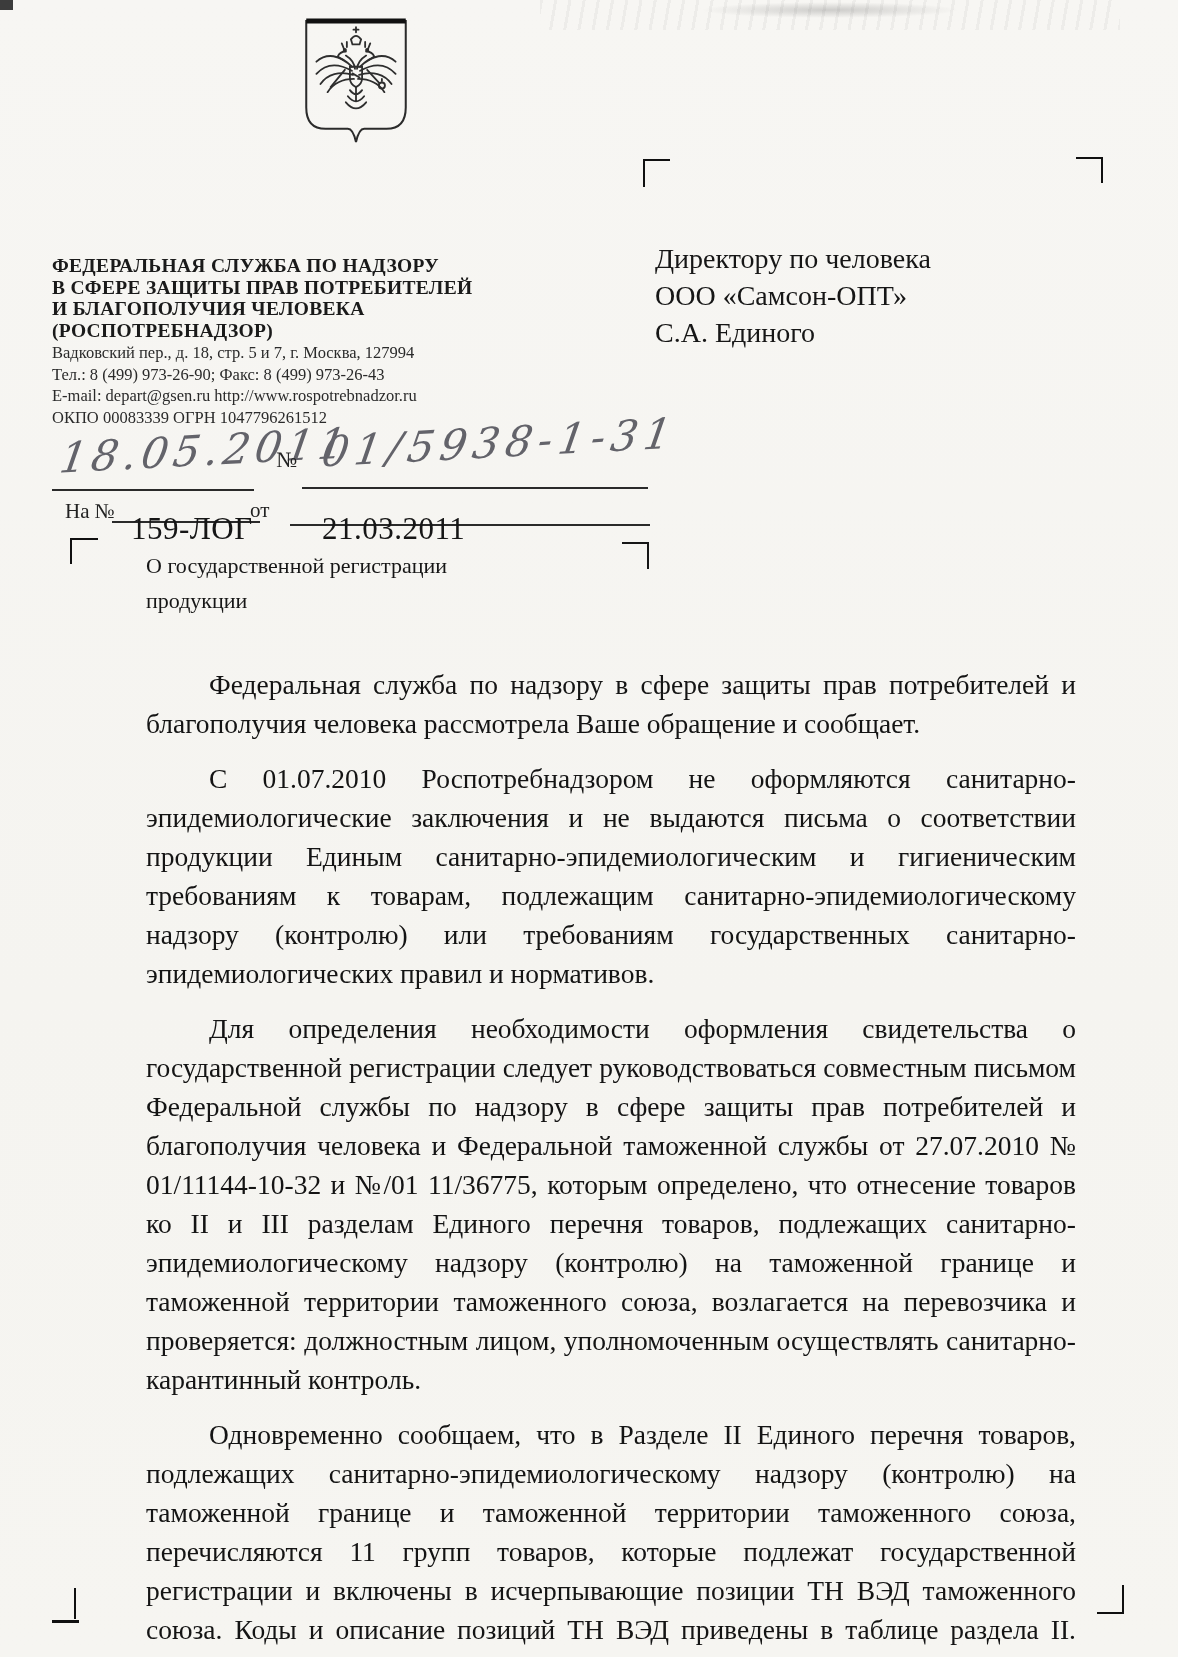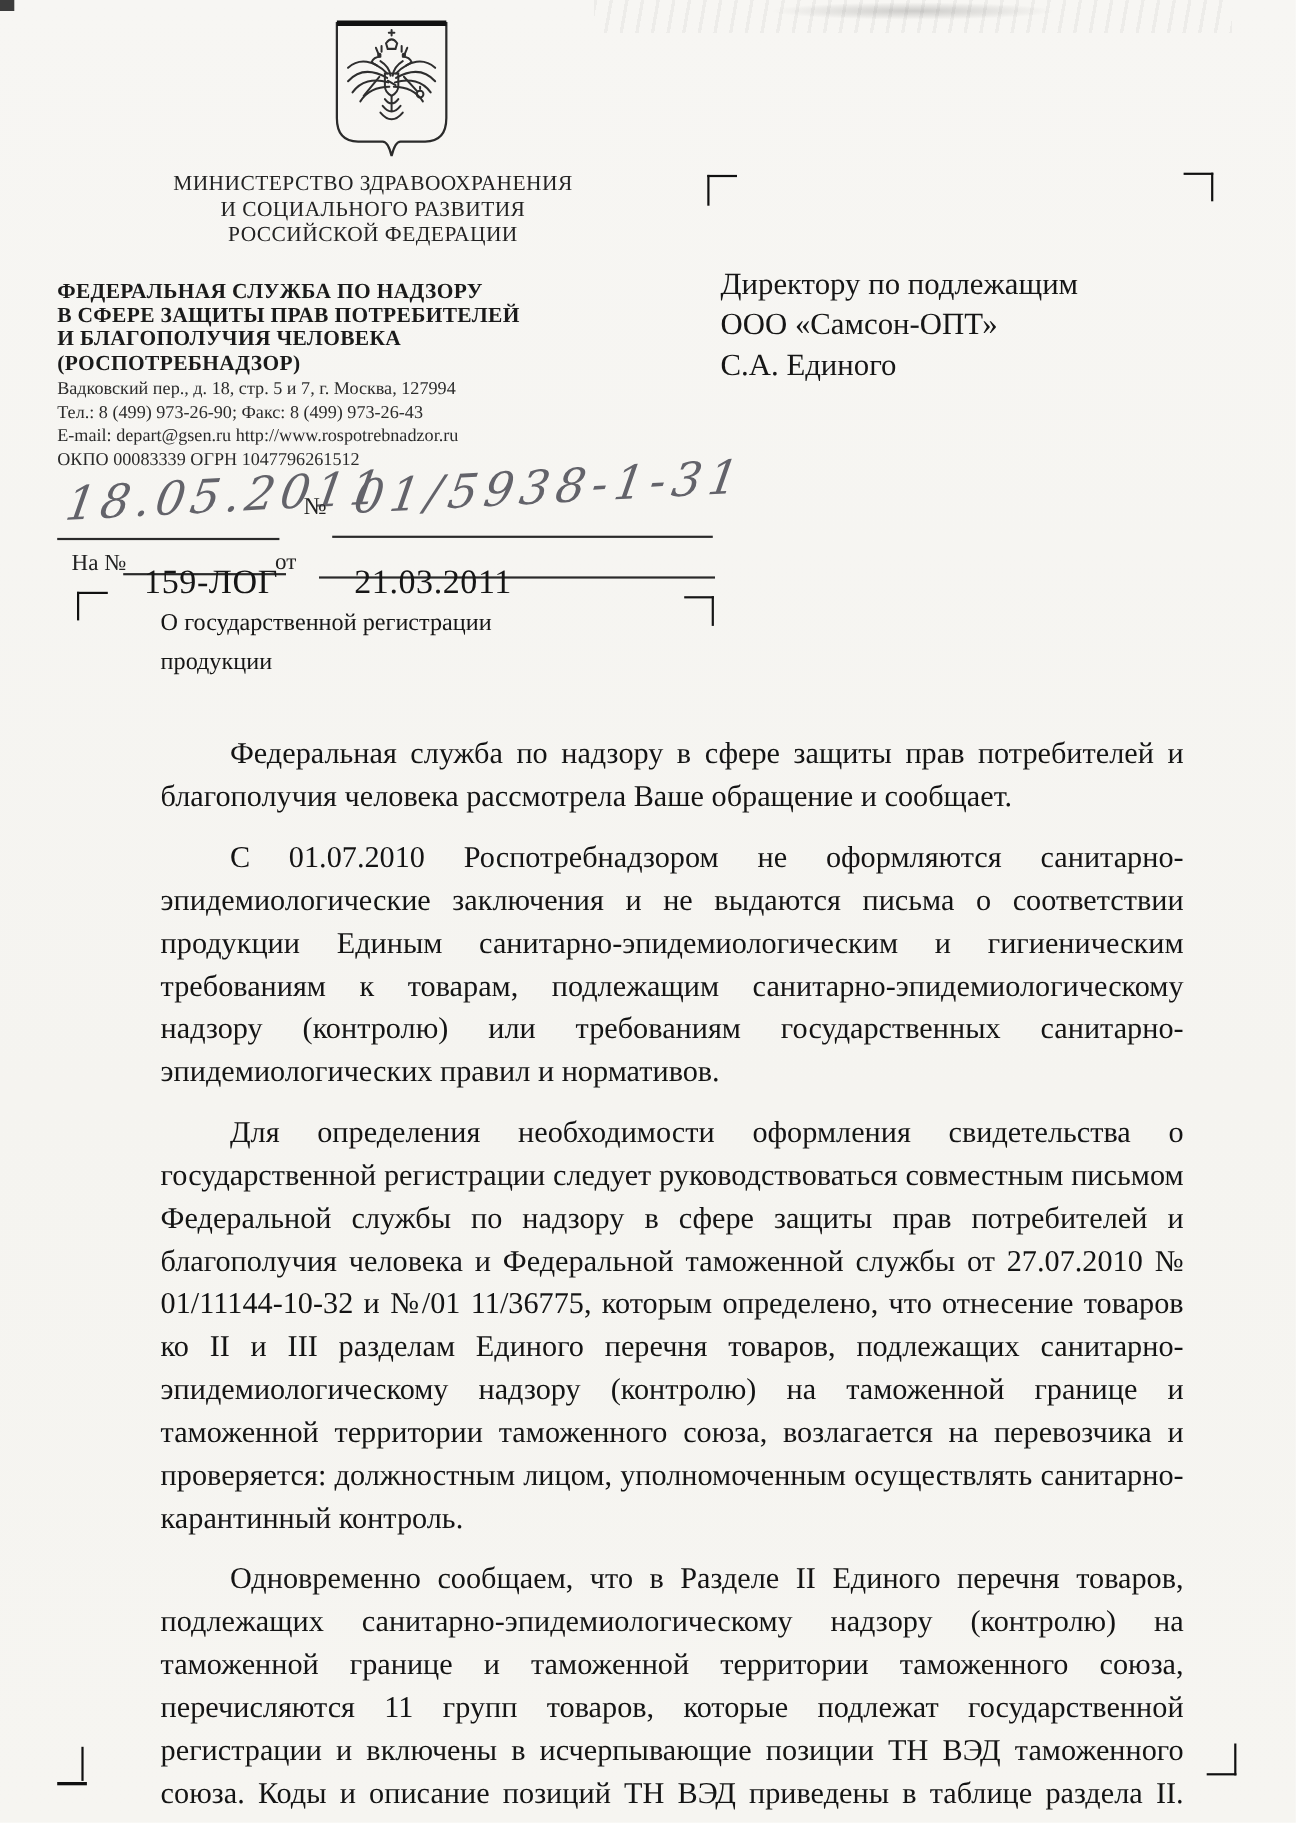--- a/index.html
+++ b/index.html
@@ -93,42 +93,37 @@
         <path d="M50 50 h12 v11 q0 6 -6 9 q-6 -3 -6 -9 Z"></path>
         <path d="M52.5 56.5 l7 4"></path>
         <path d="M56 70 v13 M50 73 q6 8 12 0 M48 79 q8 10 16 0 M46 85 q10 12 20 0"></path>
         <path d="M45 53 L31 70 M67 53 L79 66"></path>
         <circle cx="81.5" cy="68.5" r="3"></circle>
         <path d="M81.5 64 v-2"></path>
       </g>
     </svg>
   </div>
 
-  <div class="ministry">
-    <div>МИНИСТЕРСТВО ЗДРАВООХРАНЕНИЯ</div>
-    <div>И СОЦИАЛЬНОГО РАЗВИТИЯ</div>
-    <div>РОССИЙСКОЙ ФЕДЕРАЦИИ</div>
-  </div>
 
   <div class="agency">
     <div>ФЕДЕРАЛЬНАЯ СЛУЖБА ПО НАДЗОРУ</div>
     <div>В СФЕРЕ ЗАЩИТЫ ПРАВ ПОТРЕБИТЕЛЕЙ</div>
     <div>И БЛАГОПОЛУЧИЯ ЧЕЛОВЕКА</div>
     <div>(РОСПОТРЕБНАДЗОР)</div>
   </div>
 
   <div class="contact">
     <div>Вадковский пер., д. 18, стр. 5 и 7,  г. Москва, 127994</div>
     <div>Тел.: 8 (499) 973-26-90; Факс: 8 (499) 973-26-43</div>
     <div>E-mail: depart@gsen.ru  http://www.rospotrebnadzor.ru</div>
     <div>ОКПО 00083339  ОГРН 1047796261512</div>
   </div>
 
   <div class="recipient">
-    <div>Директору по подлежащим</div>
+    <div>Директору по человека</div>
     <div>ООО «Самсон-ОПТ»</div>
     <div>С.А. Единого</div>
   </div>
 
   <div class="hw hw-date">18.05.2011</div>
   <div class="fline line-date"></div>
   <div class="ref-label num-label">№</div>
   <div class="hw hw-num">01/5938-1-31</div>
   <div class="fline line-num"></div>
 

